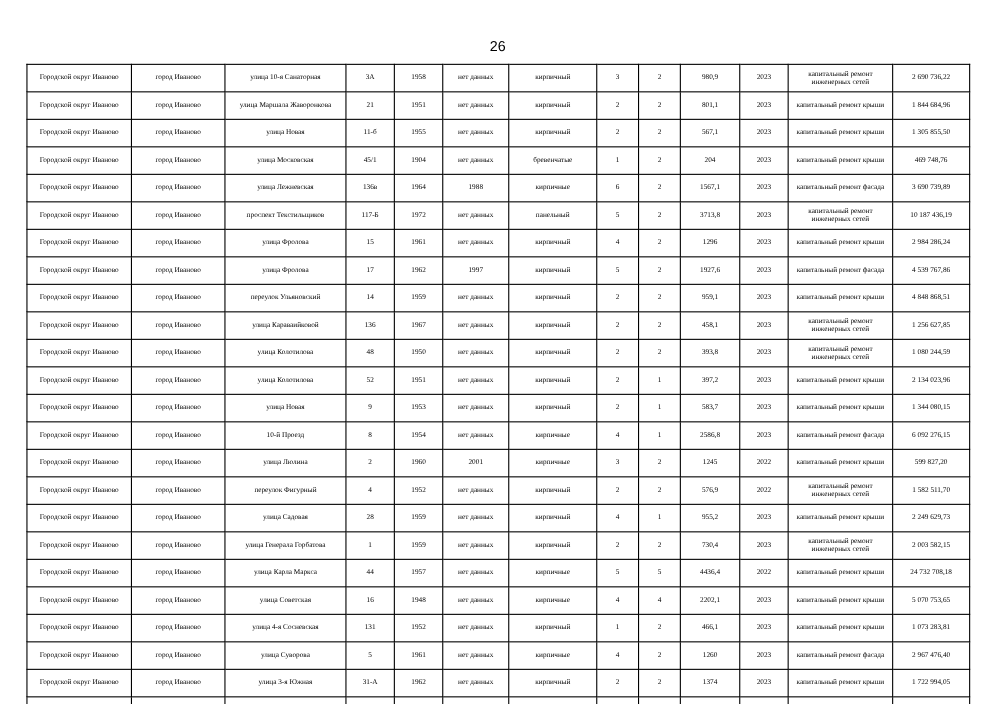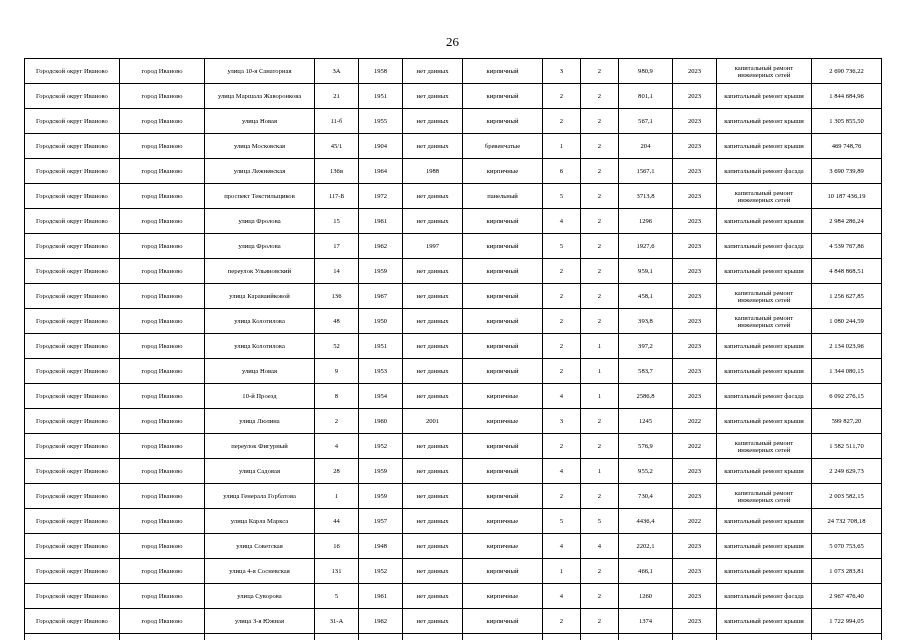--- a/index.html
+++ b/index.html
@@ -21,21 +21,21 @@
     box-sizing: border-box;
     padding: 0;
   }
   .page-number {
     position: absolute;
     top: 34px;
     left: 0;
     width: 905px;
     text-align: center;
     font-size: 13px;
-    font-family: Liberation Serif, serif;
+    font-family: Liberation Sans, sans-serif;
   }
   .table-wrap {
     position: absolute;
     top: 58px;
     left: 24px;
     width: 857px;
   }
   table.reg {
     border-collapse: collapse;
     table-layout: fixed;

